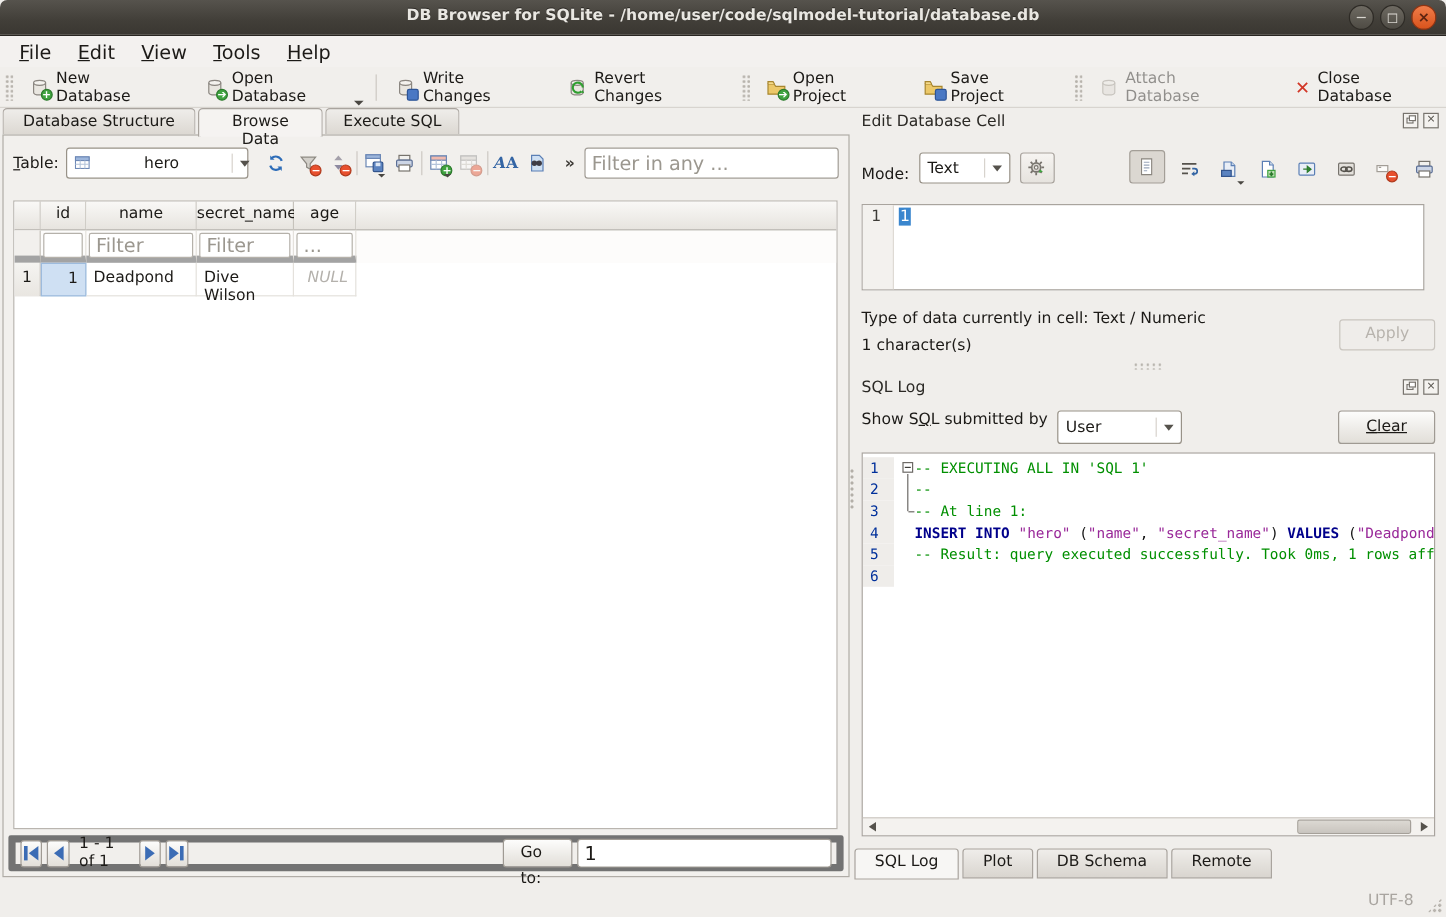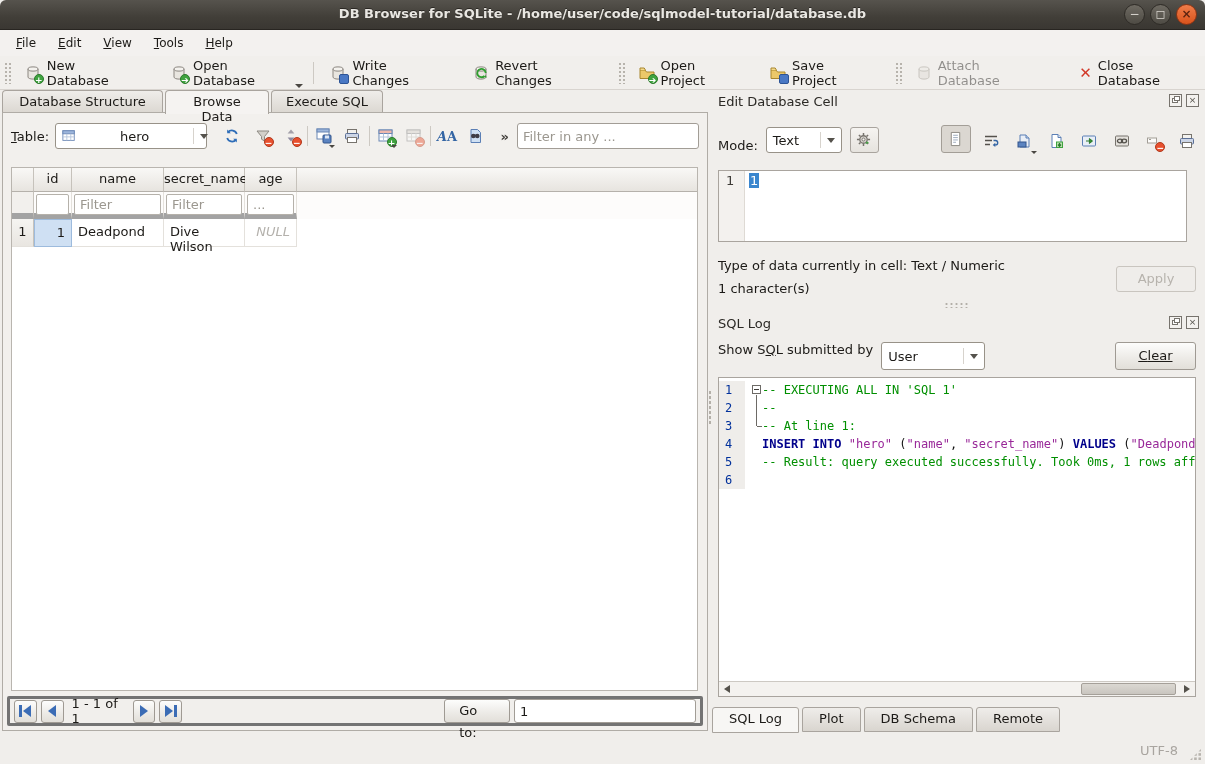--- a/index.html
+++ b/index.html
@@ -16,21 +16,21 @@
     color:#e9e7e2; font-weight:bold; font-size:13px; text-shadow:0 -1px 0 #2a2723; }
   .winbtns { position:absolute; right:8px; top:4px; display:flex; gap:5px; }
   .winbtn { width:21px; height:21px; border-radius:50%; border:1px solid #2e2b26;
     background:linear-gradient(#6e6a62,#4e4b44); color:#d8d5cf; font-size:12px; line-height:19px;
     text-align:center; }
   .winbtn.close { background:linear-gradient(#f07d4a,#d9531c); border-color:#8f3413; color:#5e2410; font-weight:bold; }
 
   
   #menubar { position:absolute; left:0; top:30px; width:1205px; height:26px;
     background:#f3f1ef; display:flex; align-items:center; padding-left:6px; gap:2px; }
-  .menu-item { display:inline-block; padding:3px 10px; font-size:12px; }
+  .menu-item { display:inline-block; padding:3px 10px; font-size:16px; }
   .menu-item::first-letter { text-decoration:underline; }
 
   
   #toolbar { position:absolute; left:0; top:56px; width:1205px; height:34px;
     background:#f1efec; border-bottom:1px solid #d8d4cf; display:flex; align-items:center; }
   .tb-handle { width:7px; height:22px; margin:0 4px;
     background-image:radial-gradient(#b7b3ac 1px,transparent 1.3px); background-size:4px 4px; }
   .tb-sep { width:1px; height:22px; background:#cdc9c3; margin:0 6px; }
   .tb-btn { display:flex; align-items:center; gap:6px; padding:4px 10px; position:relative; border-radius:3px; }
   .tb-btn.disabled { opacity:.45; }
@@ -56,40 +56,40 @@
 
   .accel::first-letter { text-decoration:underline; }
   #browse-controls { position:absolute; left:8px; top:9px; right:8px; height:28px; display:flex; align-items:center; }
   .combo { display:inline-flex; align-items:center; background:#fff; border:1px solid #989288;
     border-radius:3px; height:26px; padding:0 6px; gap:6px; position:relative; }
   .combo .arrowbox { margin-left:auto; display:flex; align-items:center; padding-left:6px; border-left:1px solid #d7d3cd; height:16px; }
   .tri-dn { width:0; height:0; border-left:4px solid transparent; border-right:4px solid transparent; border-top:5px solid #55524c; }
   .mini-btn { width:26px; height:24px; display:flex; align-items:center; justify-content:center; position:relative; }
   .v-sep { width:1px; height:20px; background:#cdc9c3; margin:0 5px; }
 
-  input[type=text] { font-family:inherit; font-size:13px; border:1px solid #a29d96; border-radius:3px;
+  input[type=text] { font-family:inherit; font-size:16px; border:1px solid #a29d96; border-radius:3px;
     background:#fff; padding:2px 5px; color:#1c1a17; outline:none; }
   input::placeholder { color:#9b978f; opacity:1; }
 
   
   #grid { position:absolute; left:8px; right:9px; top:54px; bottom:39px; border:1px solid #b9b5af; background:#fff; overflow:hidden; }
   .g-row { display:flex; }
   .hcell { background:linear-gradient(#f9f8f6,#e7e4df); border-right:1px solid #c6c2bb;
     border-bottom:1px solid #b5b1ab; height:24px; text-align:center; padding-top:3px; font-size:13px; }
   .hfill { flex:1; background:linear-gradient(#f9f8f6,#e7e4df); border-bottom:1px solid #b5b1ab; height:24px; }
   .fcell { height:27px; border-right:1px solid #e4e1dc; border-bottom:6px solid #a3a3a3; padding:2px; }
   .fcell input { width:100%; height:21px; border:1px solid #b5b1aa; border-radius:2px; }
   .dcell { height:28px; border-right:1px solid #e4e1dc; border-bottom:1px solid #e4e1dc; padding:5px 6px 0; }
   .rowhdr { background:linear-gradient(#f5f4f1,#e9e6e1); border-right:1px solid #c6c2bb; text-align:center; }
   .cur { background:#cfe0f3; border:1px solid #9dbbdd; }
   .null { color:#b4b1ac; font-style:italic; text-align:right; }
 
   
   #recnav { position:absolute; left:4px; right:4px; bottom:4px; height:30px; background:#f1efec;
-    border:3px solid #737373; border-radius:2px; display:flex; align-items:center; padding:0 4px; gap:4px; }
+    border:6px solid #737373; border-radius:2px; display:flex; align-items:center; padding:0 4px; gap:4px; }
   .navbtn { width:25px; height:23px; background:linear-gradient(#fdfdfc,#eceae6 60%,#e2dfd9);
     border:1px solid #9f9a93; border-radius:3px; display:flex; align-items:center; justify-content:center; gap:1px; }
   .ntri { width:0; height:0; border-top:6px solid transparent; border-bottom:6px solid transparent; }
   .ntri.r { border-left:8px solid #3b6cb5; } .ntri.l { border-right:8px solid #3b6cb5; }
   .nbar { width:3px; height:12px; background:#3b6cb5; }
   .gotobtn { height:24px; padding:0 14px; background:linear-gradient(#fdfdfc,#eceae6 60%,#e2dfd9);
     border:1px solid #9f9a93; border-radius:3px; line-height:22px; }
 
   
   #vsplit { position:absolute; left:708px; top:90px; width:4px; height:641px; }

